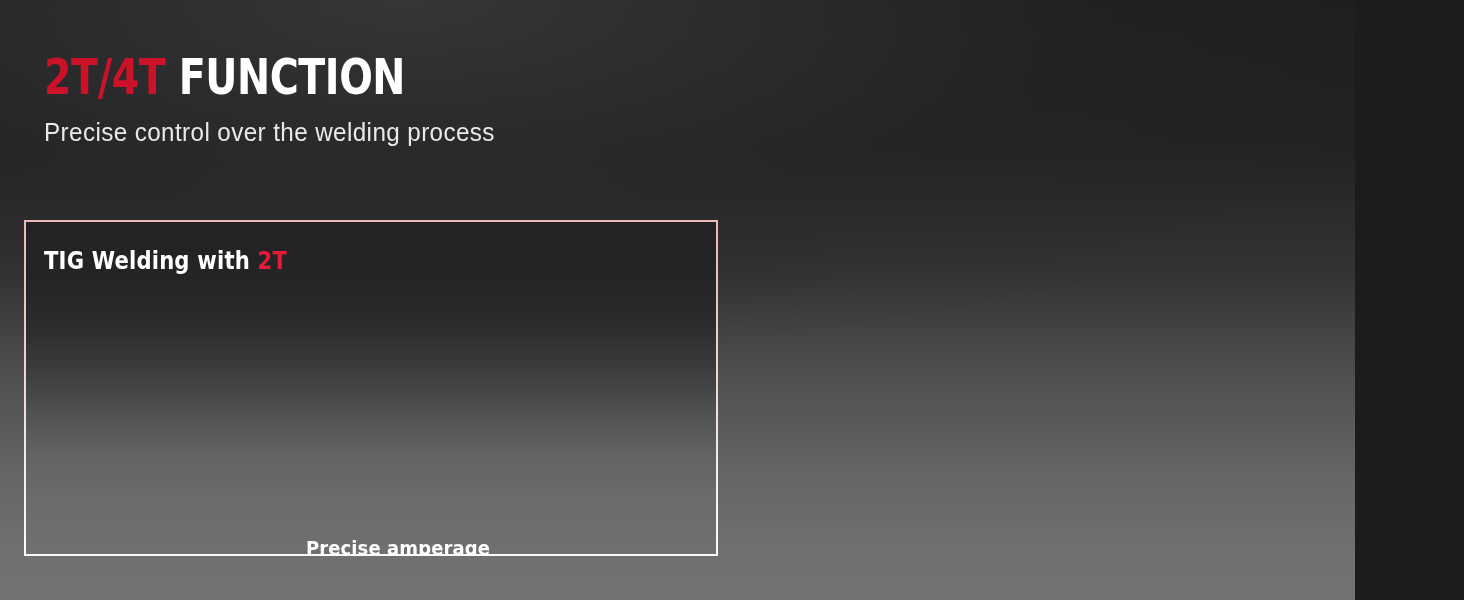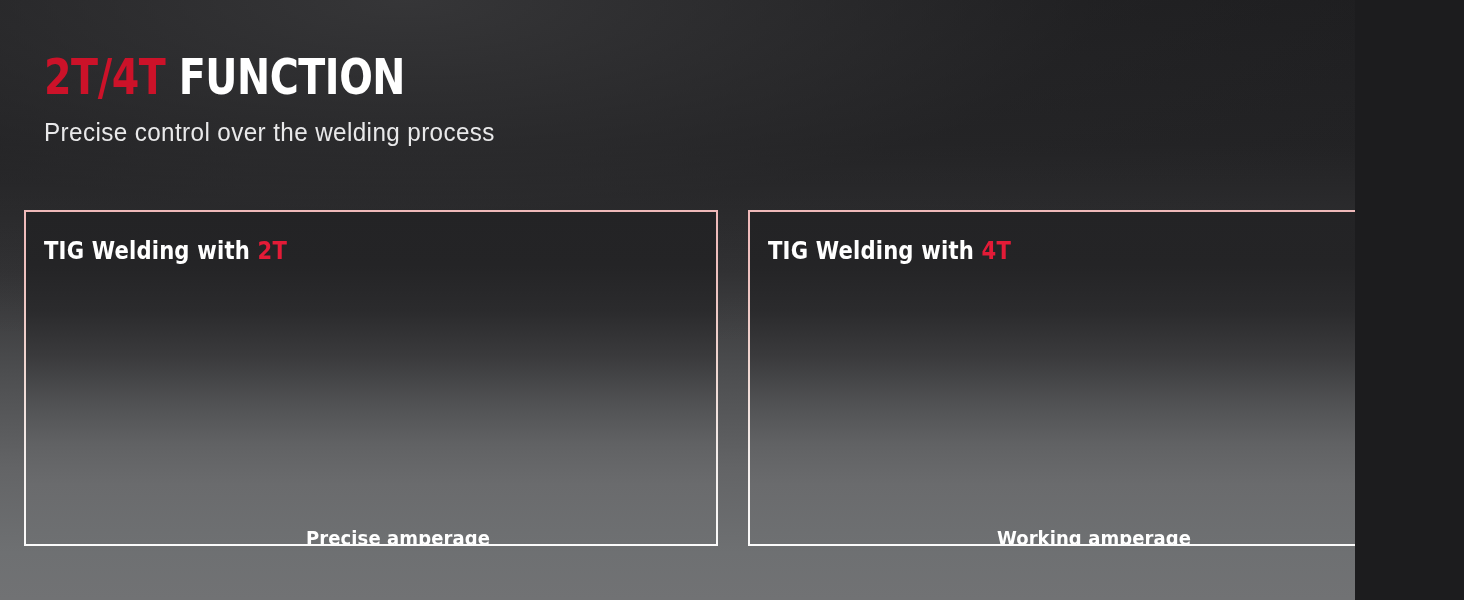--- a/index.html
+++ b/index.html
@@ -40,21 +40,21 @@
     color: #e9e9ea;
     letter-spacing: 0.4px;
     white-space: nowrap;
     transform: scaleX(0.97);
     transform-origin: left center;
   }
 
   
   .panel {
     position: absolute;
-    top: 210px;
+    top: 220px;
     height: 336px;
     box-sizing: border-box;
     border: 2px solid;
     border-image: linear-gradient(180deg,#efb9b9 0%, #eec3c0 22%, #f0d8d2 48%, #f3ecea 72%, #fbfbfb 100%) 1;
     background: linear-gradient(180deg,
         #232325 0%, #242426 16%, #2b2b2d 30%,
         #3b3b3d 44%, #515254 58%, #616264 70%,
         #6a6b6d 82%, #6e7072 100%);
     overflow: hidden;
   }
@@ -108,23 +108,14 @@
   <div class="panel left">
     <div class="panel-title"><span>TIG Welding with </span><span class="accent">2T</span></div>
 
     <div class="diagram">
 
       <div class="lbl bold center" style="left:372px; top:315px;">Precise amperage</div>
 
     </div>
   </div>
 
-  <div class="panel right">
-    <div class="panel-title"><span>TIG Welding with </span><span class="accent">4T</span></div>
-
-    <div class="diagram">
-
-      <div class="lbl bold center" style="left:344px; top:315px;">Working amperage</div>
-
-    </div>
-  </div>
 
 </div>
 
 </body></html>

